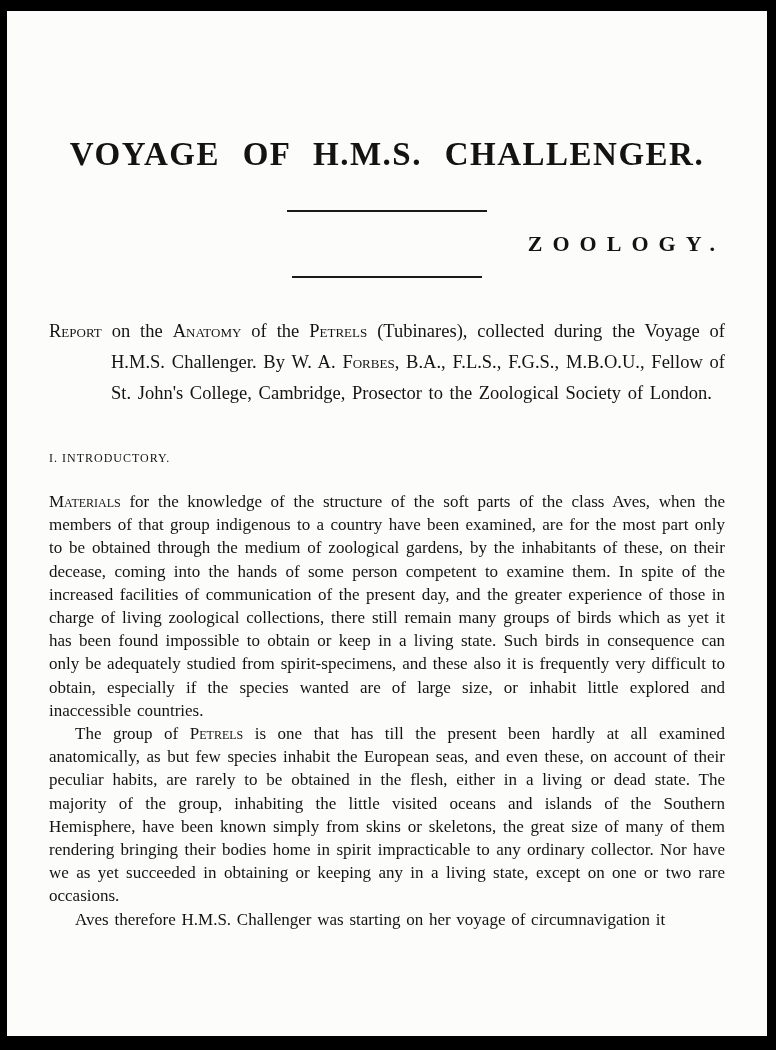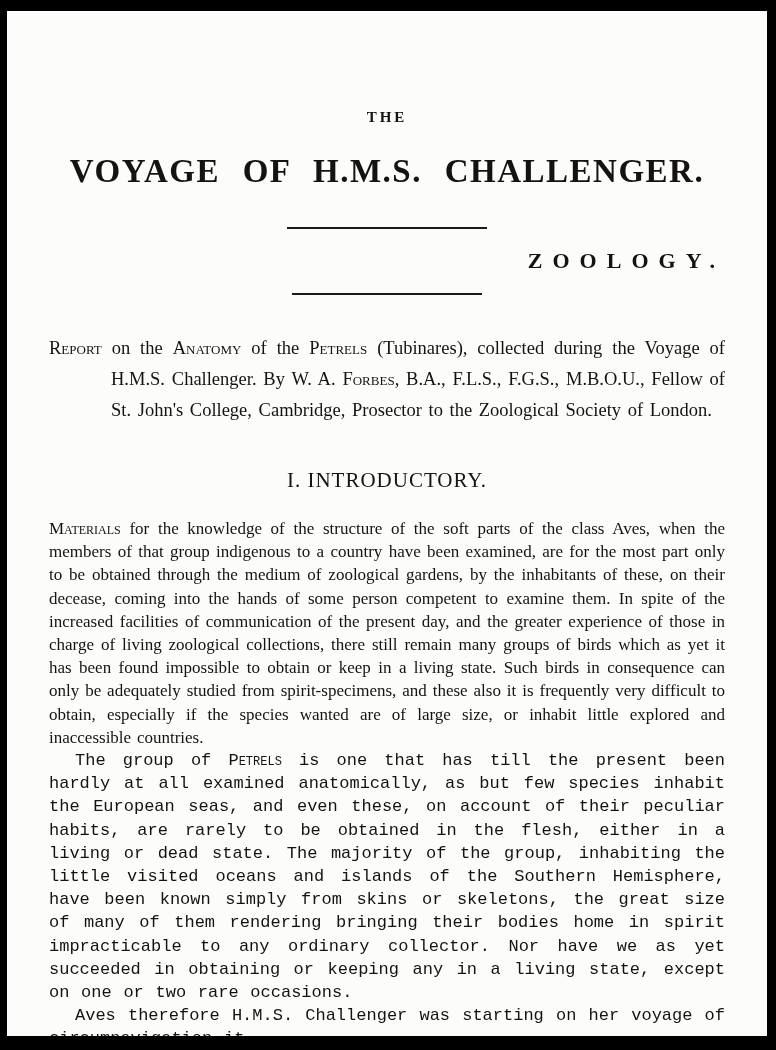--- a/index.html
+++ b/index.html
@@ -54,44 +54,43 @@
   .byline {
     margin: 38px 0 0 0;
     font-size: 18.5px;
     line-height: 31px;
     text-align: justify;
     padding-left: 62px;
     text-indent: -62px;
     word-spacing: 2px;
   }
   .intro-heading {
-    text-align: center;
-    font-size: 21px;
+    text-align: left;
+    font-size: 12px;
     font-weight: 400;
     letter-spacing: 1px;
     margin: 42px 0 0 0;
   }
   .body-para {
     margin: 24px 0 0 0;
     font-size: 17px;
     line-height: 23.2px;
     text-align: justify;
     word-spacing: 1.5px;
   }
-  .body-para + .body-para { margin-top: 0; text-indent: 26px; font-family: Liberation Mono, monospace; }
+  .body-para + .body-para { margin-top: 0; text-indent: 26px; }
   .sc { font-variant: small-caps; }
   .italic { }
 </style>
 </head>
 <body>
 
 <div class="scan">
   <div class="page">
 
-    <p class="kicker">THE</p>
 
     <h1 class="main-title">VOYAGE OF H.M.S. CHALLENGER.</h1>
 
     <hr class="rule rule-1">
 
     <h2 class="section-heading">ZOOLOGY.</h2>
 
     <hr class="rule rule-2">
 
     <p class="byline"><span class="sc">Report</span><span> on the </span><span class="sc">Anatomy</span><span> of the </span><span class="sc">Petrels</span><span> (</span><span class="italic">Tubinares</span><span>), collected during the Voyage of H.M.S. Challenger.  By W. A. </span><span class="sc">Forbes</span><span>, B.A., F.L.S., F.G.S., M.B.O.U., Fellow of St. John's College, Cambridge, Prosector to the Zoological Society of London.</span></p>

